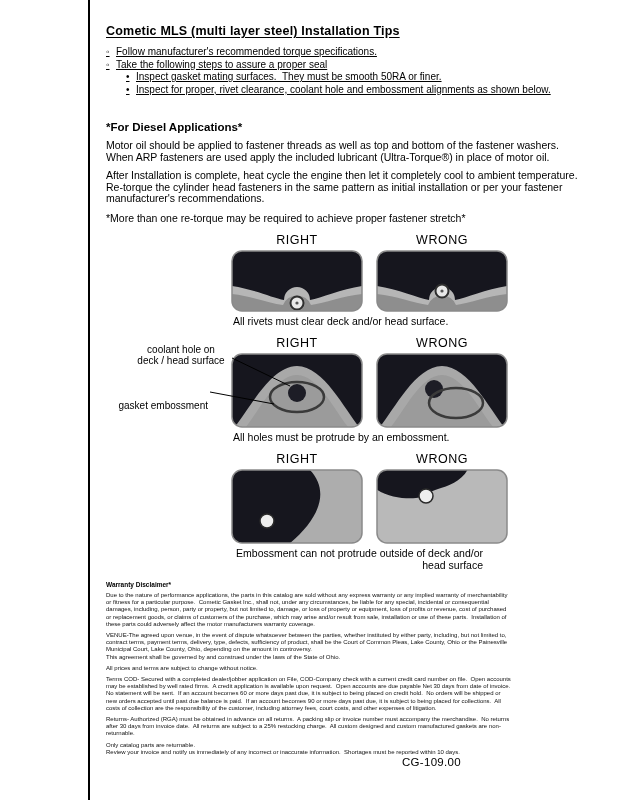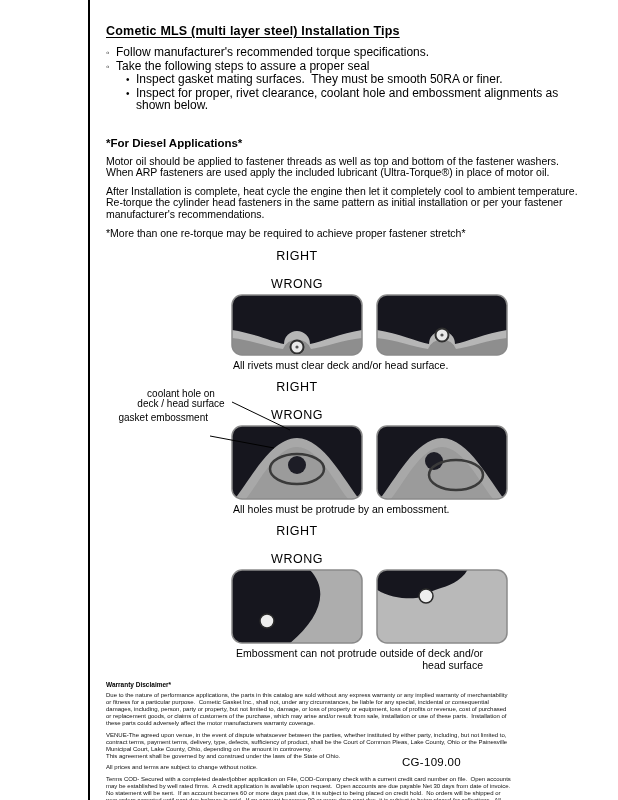--- a/index.html
+++ b/index.html
@@ -5,44 +5,44 @@
 <style>
   * { margin:0; padding:0; box-sizing:border-box; }
   html,body { background:#ffffff; }
   body { font-family:"Liberation Sans", sans-serif; color:#000; }
   .page { position:relative; width:618px; height:800px; background:#fff; overflow:hidden; }
   .vline { position:absolute; left:88px; top:0; width:1.5px; height:800px; background:#000; }
   .content { position:absolute; left:106px; top:16px; width:484px; }
 
   .title { font-size:12.5px; font-weight:bold; text-decoration:underline; text-underline-offset:2px; margin-bottom:8px; letter-spacing:.2px;margin-top:8px; }
 
-  .bullets { font-size:12px; line-height:12.5px; }
+  .bullets { font-size:10px; line-height:12.5px;text-decoration:underline; }
   .bullet { display:flex; }
   .bullet .m1 { width:10px; flex:0 0 10px; }
   .bullet .m1::before { content:"\25E6"; font-size:10px; }
   .sub { margin-left:20px; }
   .sub .m2 { width:10px; flex:0 0 10px; }
   .sub .m2::before { content:"\2022"; font-size:10px; }
   .bt { white-space:pre-wrap; }
 
   .diesel-head { font-size:11.5px; font-weight:bold; margin-top:25px; }
   .para { font-size:10.5px; line-height:11.5px; margin-top:7px; white-space:pre-wrap; width:478px; }
   .note { margin-top:8px; }
 
   .diagrams { margin-top:9px; }
   .diag-row { position:relative; }
-  .diag-labels { display:flex; margin-left:125px; gap:13px; font-size:12.5px; line-height:15px; margin-bottom:2px;flex-direction:column; }
+  .diag-labels { display:flex; margin-left:125px; gap:13px; font-size:12.5px; line-height:15px; margin-bottom:2px; }
   .diag-labels span { width:132px; text-align:center; letter-spacing:.5px; }
   .diag-panels { display:flex; margin-left:125px; gap:13px; }
   .caption { font-size:10.5px; line-height:12px; margin:3px 0 9px 127px; }
   .caption.two-line { width:250px;text-align:right; }
 
   .ann { position:absolute; font-size:10px; line-height:10.5px; }
   .ann-coolant { left:24px; top:9px; width:102px; text-align:center; }
-  .ann-emboss { left:0px; top:33px; width:102px; text-align:right; }
+  .ann-emboss { left:0px; top:65px; width:102px; text-align:right; }
   .ann-lines { position:absolute; left:0; top:0; pointer-events:none; }
 
   .warranty { margin-top:10px; width:406px; }
   .w-head { font-size:6.5px; font-weight:bold; margin-bottom:4px; }
   .w-p { font-size:6px; line-height:7.2px; margin-bottom:4px; white-space:pre-wrap; color:#111; }
 
   .footer { position:absolute; left:402px; top:756px; font-size:11.5px; letter-spacing:.3px; }
 </style>
 </head>
 <body>

